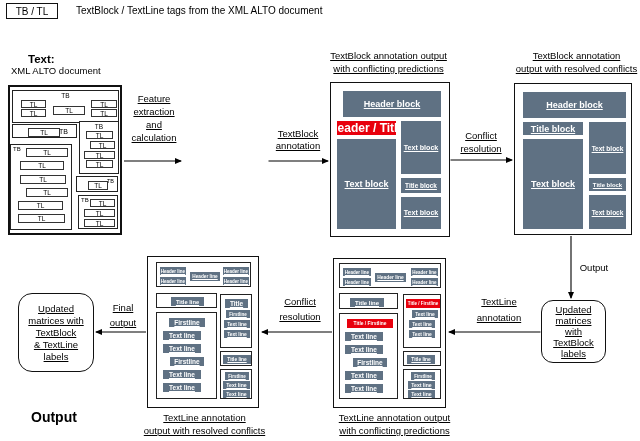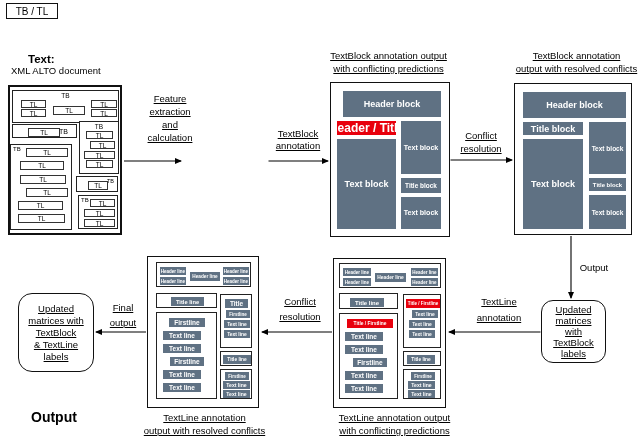--- a/index.html
+++ b/index.html
@@ -30,51 +30,52 @@
   .grp{position:absolute;background:#fff;border:1px solid #222;}
   .grp-label{position:absolute;font-size:6.5px;line-height:7px;}
   .lp-tc{top:1px;left:50%;transform:translateX(-50%);}
   .lp-tl{top:1px;left:2px;font-size:6px;}
   .lp-tr{top:1px;right:3px;font-size:5.5px;}
   .lp-ri{top:50%;right:8px;transform:translateY(-50%);font-size:7px;}
   
   .tag{position:absolute;display:flex;align-items:center;justify-content:center;overflow:hidden;}
   .tag span{white-space:nowrap;}
   .k-tl{background:#fff;border:1px solid #333;color:#000;}
-  .k-gray{background:var(--gray);color:#fff;}
+  .k-gray{background:var(--gray);color:#fff;text-decoration:underline;}
   .k-red{background:var(--red);color:#fff;}
   .k-gray span,.k-red span{font-weight:bold;}
   
   .node{position:absolute;border:1.3px solid #111;background:#fff;display:flex;
         align-items:center;justify-content:center;text-align:center;}
   #node-feature{left:185px;top:134px;width:83px;height:49px;border-radius:10px;font-size:9.3px;line-height:11.5px;}
   #node-updated-tb{left:541px;top:300px;width:65px;height:63px;border-radius:12px;font-size:9.5px;line-height:11px;}
   #node-updated-tbtl{left:18px;top:293px;width:76px;height:79px;border-radius:14px;font-size:9.5px;line-height:12px;}
   
   .albl{position:absolute;text-align:center;font-size:9.5px;line-height:13px;}
   .cap{position:absolute;text-align:center;font-size:9.5px;line-height:12.5px;}
-  #lbl-feature{left:139px;top:92px;width:62px;}
+  #lbl-feature{left:123px;top:92px;width:62px;}
   #lbl-tb-annot{left:267px;top:128px;width:62px;line-height:12px;}
   #lbl-confres-top{left:450px;top:129px;width:62px;}
   #lbl-output{left:570px;top:261px;width:48px;}
   #lbl-tl-annot{left:466px;top:294px;width:66px;line-height:16px;}
   #lbl-confres-bot{left:268px;top:294px;width:64px;line-height:15px;}
   #lbl-final{left:96px;top:300px;width:54px;line-height:15px;}
   #cap-tb-conf{left:296px;top:50px;width:185px;}
   #cap-tb-res{left:484px;top:50px;width:185px;}
   #cap-tl-res{left:112px;top:412px;width:185px;}
   #cap-tl-conf{left:302px;top:412px;width:185px;text-align:center;}
   .arrows{position:absolute;left:0;top:0;pointer-events:none;}
 </style>
 </head>
 <body>
 
 <div class="canvas">
 
   <div class="abs tbtl-box">TB / TL</div>
+  <div class="abs legend-desc">TextBlock / TextLine tags from the XML ALTO document</div>
 
   <div class="abs input-title">Text:</div>
   <div class="abs input-subtitle">XML ALTO document</div>
   <div class="abs output-title">Output</div>
 
   <div id="panel-input-doc" class="panel">
       <div class="grp" style="left: 2px; top: 3px; width: 107px; height: 33px;">
         <span class="grp-label lp-tc">TB</span>
         <div class="tag k-tl" style="left: 8px; top: 9px; width: 25px; height: 8px;">
           <span style="font-size: 6.5px;">TL</span>

